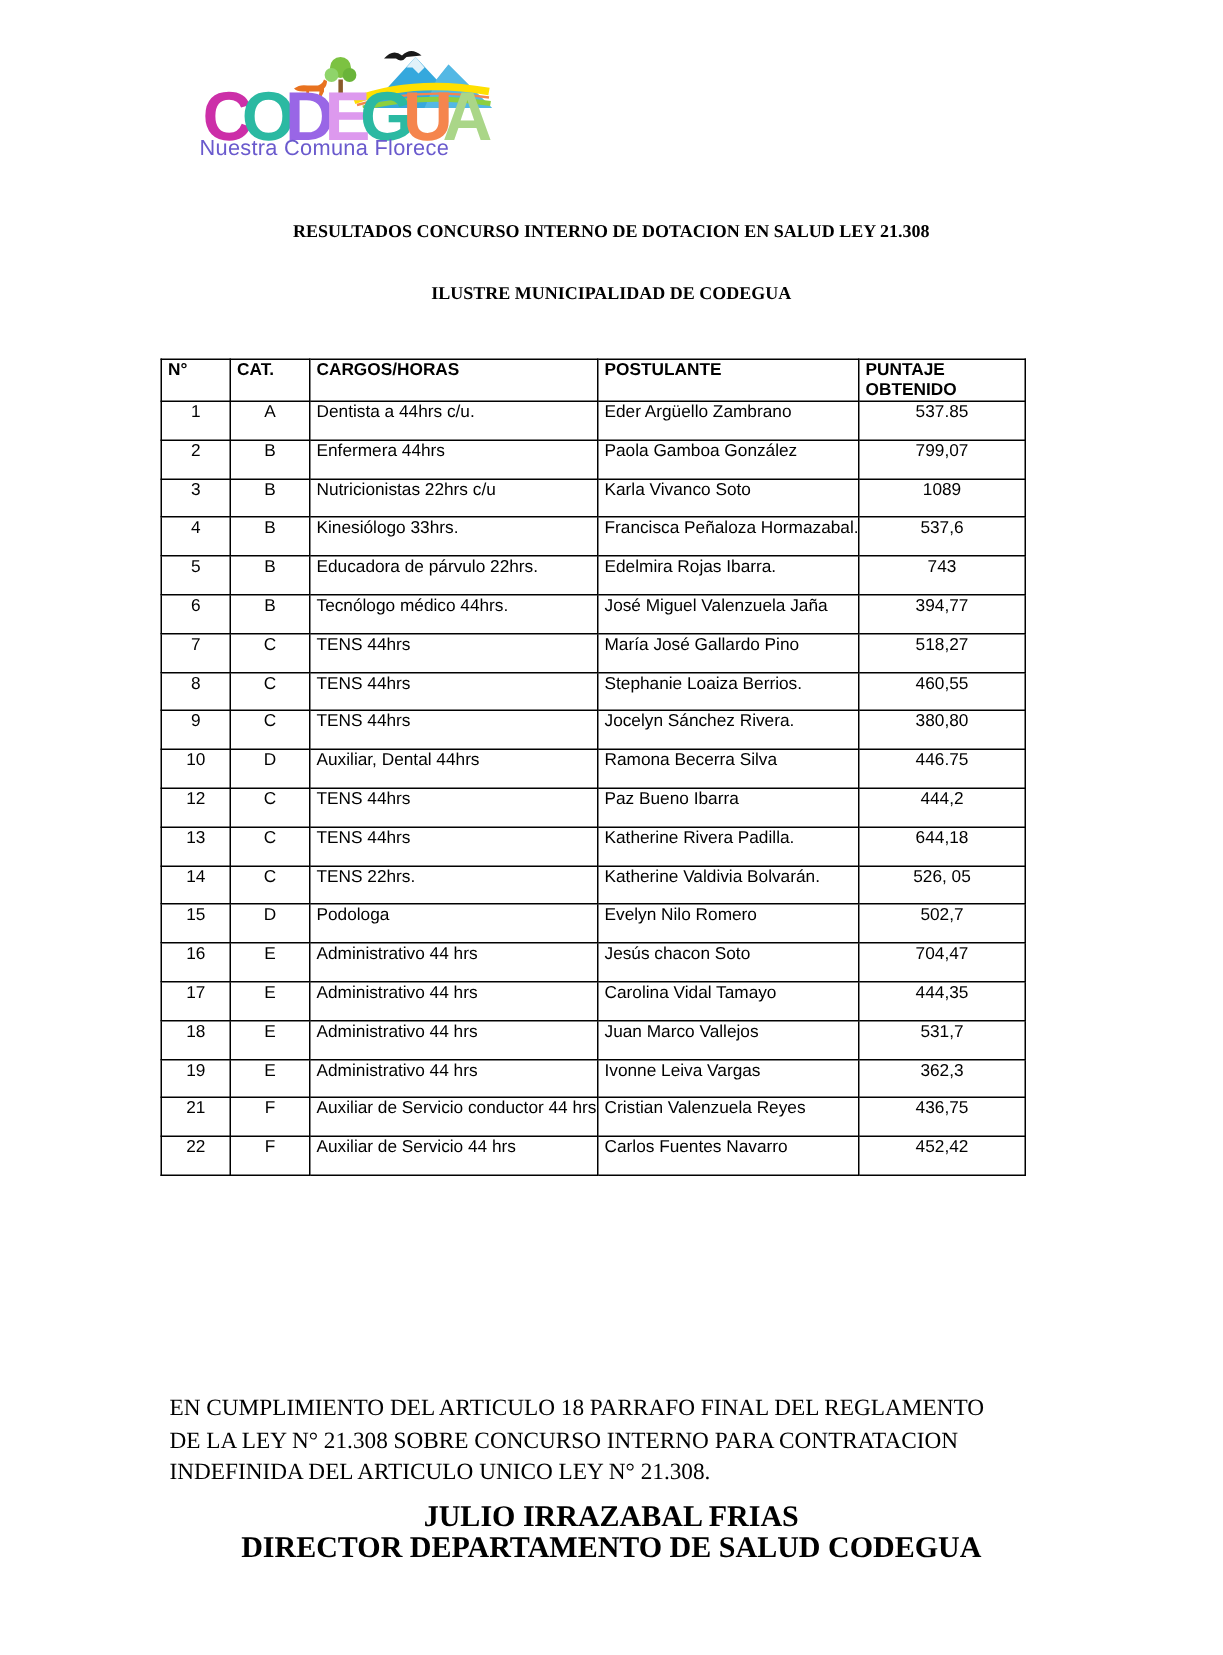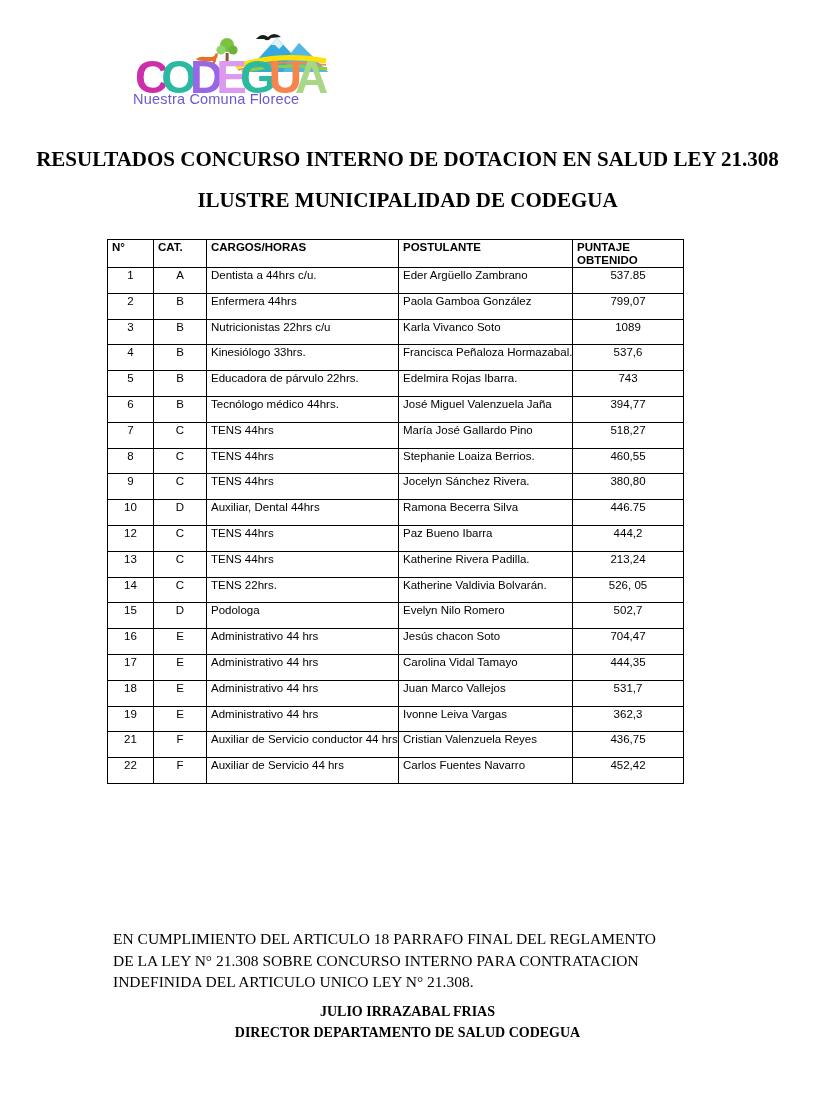--- a/index.html
+++ b/index.html
@@ -18,21 +18,21 @@
     white-space:nowrap;
   }
   .logo-tagline {
     position:absolute; left:8px; top:61px; z-index:2;
     font-size:14.5px; font-weight:normal; letter-spacing:0.2px; white-space:nowrap;
   }
 
   
   .doc-title, .doc-subtitle {
     position:absolute; left:0; width:815px; text-align:center;
-    font-family:"Liberation Serif", serif; font-weight:bold; font-size:21px;
+    font-family:"Liberation Serif", serif; font-weight:bold; font-size:12px;
   }
   .doc-title { top:147px; }
   .doc-subtitle { top:188px; }
 
   
   .results-table {
     position:absolute; left:107px; top:239px;
     border-collapse:collapse; table-layout:fixed; width:576px;
     font-size:11.5px;
   }
@@ -55,21 +55,21 @@
 
   
   .footer-par {
     position:absolute; left:113px; top:880px; width:620px;
     font-family:"Liberation Serif", serif; font-size:15.5px; line-height:21.5px;margin-top:48px;
   }
 
   
   .signature {
     position:absolute; left:0; top:1001px; width:815px; text-align:center;
-    font-family:"Liberation Serif", serif; font-weight:bold; font-size:14px;
+    font-family:"Liberation Serif", serif; font-weight:bold; font-size:20px;
     line-height:21px;
   }
 </style>
 </head>
 <body>
 
 <div class="page">
 
   <div class="logo">
     <svg class="logo-scene" viewBox="0 0 148 40">
@@ -194,21 +194,21 @@
       <td class="c-center">C</td>
       <td class="c-left">TENS 44hrs</td>
       <td class="c-left">Paz Bueno Ibarra</td>
       <td class="c-center">444,2</td>
     </tr>
         <tr>
       <td class="c-center">13</td>
       <td class="c-center">C</td>
       <td class="c-left">TENS 44hrs</td>
       <td class="c-left">Katherine Rivera Padilla.</td>
-      <td class="c-center">213,24</td>
+      <td class="c-center">644,18</td>
     </tr>
         <tr>
       <td class="c-center">14</td>
       <td class="c-center">C</td>
       <td class="c-left">TENS 22hrs.</td>
       <td class="c-left">Katherine Valdivia Bolvarán.</td>
       <td class="c-center">526, 05</td>
     </tr>
         <tr>
       <td class="c-center">15</td>

